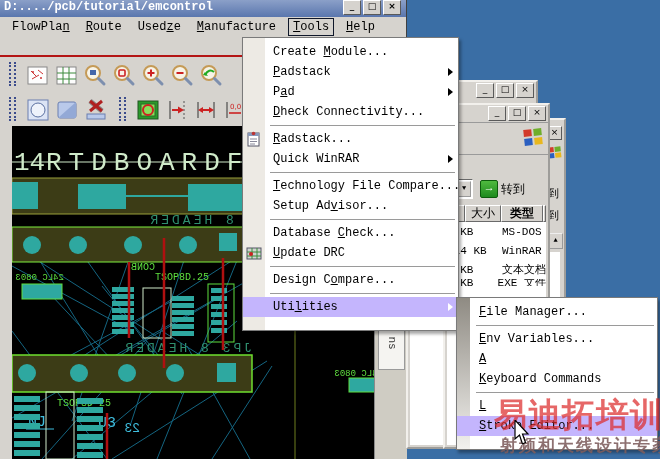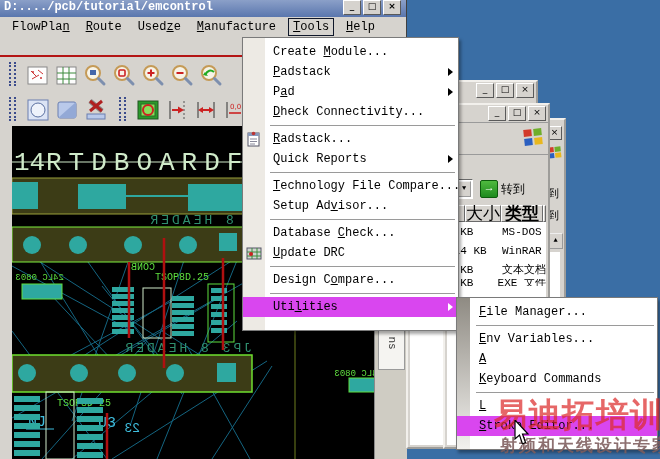--- a/index.html
+++ b/index.html
@@ -36,41 +36,41 @@
   .xbar .tb-btns{padding-right:2px;}
   .bandsep{height:1px;background:#9a9a9a;margin:1px 0;}
   .flagwrap{display:flex;justify-content:flex-end;padding:3px 4px 2px 0;}
   .addr{position:absolute;top:74px;left:10px;right:3px;height:20px;display:flex;align-items:center;gap:4px;}
   .combo{width:16px;height:18px;background:#fff;border:1px solid;border-color:#6a6a6a #fff #fff #6a6a6a;
          display:flex;align-items:center;justify-content:center;}
   .combo .db{width:12px;height:14px;background:#d6d3ce;border:1px outset #eee;font-size:7px;line-height:13px;text-align:center;}
   .gobtn{display:flex;align-items:center;gap:3px;padding:1px 3px;}
   .goicon{width:16px;height:16px;background:linear-gradient(to bottom,#4fba3f,#1e8a1e);border:1px solid #0c5c0c;
           color:#fff;font-weight:bold;font-size:11px;line-height:15px;text-align:center;border-radius:2px;}
-  .hdrrow{position:absolute;top:100px;left:2px;right:2px;height:17px;display:flex;font-size:17px;}
+  .hdrrow{position:absolute;top:100px;left:2px;right:2px;height:17px;display:flex;font-size:12px;}
   .hcell{background:#d6d3ce;border:1px solid;border-color:#fff #6a6a6a #6a6a6a #fff;
          display:flex;align-items:center;justify-content:center;}
   .hc-sp{width:16px;}.hc-size{width:34px;}.hc-type{width:40px;font-weight:bold;}.hc-fill{flex:1;}
   .list{position:absolute;top:117px;left:2px;right:2px;bottom:2px;background:#fff;font-size:11px;overflow:hidden;}
   .frow{height:19px;display:flex;align-items:center;white-space:pre;}
   .fsize{width:49px;}
   .ftype{padding-left:6px;}
   .frow.clip{height:7px;overflow:hidden;}
   .winC .cfrag{position:absolute;left:2px;font-size:11px;}
   .upbtn{position:absolute;left:2px;top:113px;width:13px;height:14px;background:#d6d3ce;border:1px outset #eee;
          font-size:7px;text-align:center;line-height:13px;}
   .cstrip{position:absolute;left:2px;top:132px;width:12px;bottom:2px;background:#fff;}
   
   .menu{position:absolute;background:#fff;border:1px solid #7a7a7a;box-shadow:2px 3px 3px rgba(0,0,0,.35);}
   .toolsmenu{left:242px;top:37px;width:215px;height:288px;z-index:10;padding-top:4px;}
   .toolsmenu .gutter{position:absolute;left:0;top:0;bottom:0;width:22px;background:#edeae4;z-index:0;}
   .mi{position:relative;height:20px;display:flex;align-items:center;padding-left:30px;z-index:1;white-space:pre;}
   .mi .arrow{position:absolute;right:5px;width:0;height:0;border-left:5px solid #000;
              border-top:4px solid transparent;border-bottom:4px solid transparent;}
-  .mi-hl{background:#d946ef;}
+  .mi-hl{background:#c4b5fd;}
   .mi-hl .arrow{border-left-color:#fff;}
   .sep{height:1px;background:#9a9a9a;margin:3px 3px 3px 27px;position:relative;z-index:1;}
   .mi-icon{position:absolute;left:3px;top:2px;width:16px;height:16px;}
   .submenu{left:456px;top:297px;width:200px;height:147px;z-index:11;padding-top:4px;}
   .submenu .gutter{position:absolute;left:0;top:0;bottom:0;width:13px;
                    background:linear-gradient(to bottom,#8f8b83,#f2f1ee);}
   .submenu .mi{padding-left:22px;}
   .submenu .sep{margin-left:19px;}
   u{text-decoration:underline;}
   
@@ -444,21 +444,21 @@
     <div class="mi">
       <span class="mi-icon"><svg width="16" height="16">
             <rect x="2" y="2" width="11" height="13" fill="#fff" stroke="#556"></rect>
             <rect x="2" y="2" width="11" height="3" fill="#8899bb"></rect>
             <circle cx="7.5" cy="2.5" r="1.8" fill="#b33"></circle>
             <line x1="4" y1="8" x2="11" y2="8" stroke="#889"></line>
             <line x1="4" y1="10.5" x2="11" y2="10.5" stroke="#889"></line>
             <line x1="4" y1="13" x2="9" y2="13" stroke="#889"></line>
           </svg></span>
       <u>R</u><span>adstack...</span></div>
-    <div class="mi"><span>Quick Reports</span><span class="arrow"></span></div>
+    <div class="mi"><span>Quick WinRAR</span><span class="arrow"></span></div>
     <div class="sep"></div>
     <div class="mi"><u>T</u><span>echnology File Compare...</span></div>
     <div class="mi"><span>Setup Ad</span><u>v</u><span>isor...</span></div>
     <div class="sep"></div>
     <div class="mi"><span>Database </span><u>C</u><span>heck...</span></div>
     <div class="mi">
       <span class="mi-icon"><svg width="16" height="16">
             <rect x="1" y="3" width="14" height="11" fill="#cfd4cf" stroke="#556"></rect>
             <line x1="1" y1="7" x2="15" y2="7" stroke="#3a8a3a"></line>
             <line x1="1" y1="11" x2="15" y2="11" stroke="#3a8a3a"></line>

